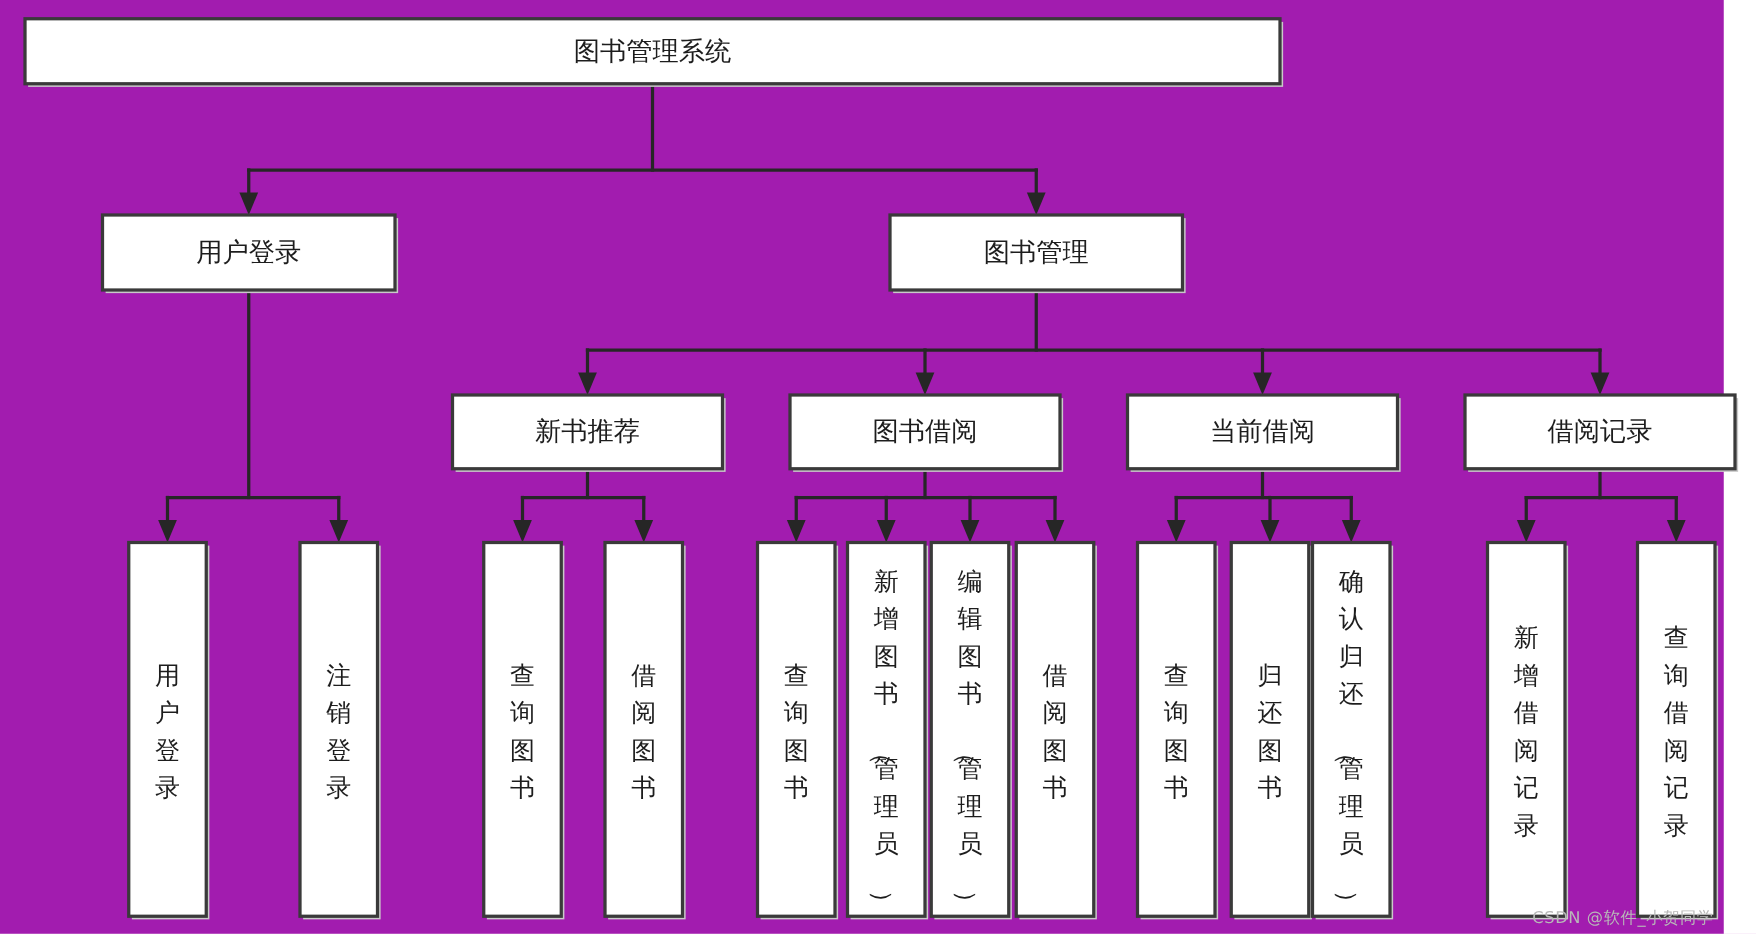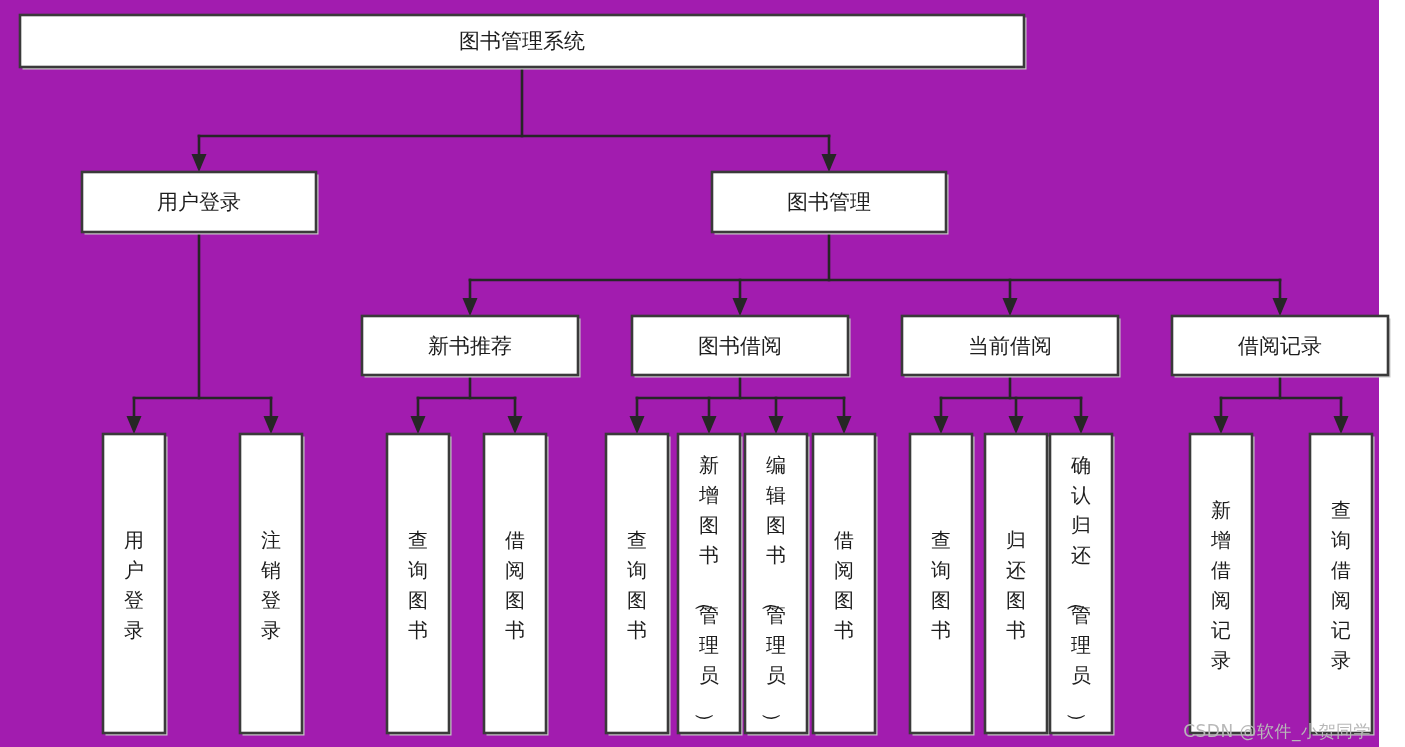--- a/index.html
+++ b/index.html
@@ -24,21 +24,21 @@
   }
   .node-label-vertical{
     font-family:"DejaVu Sans","Liberation Sans",sans-serif;
     font-size:20px;fill:#1d1d1d;
     text-anchor:middle;
     white-space:pre;
   }
   .watermark{
     position:absolute;right:8px;bottom:4px;
     font-family:"DejaVu Sans","Liberation Sans",sans-serif;
-    font-size:17px;color:#b8b8b8;letter-spacing:.5px;
+    font-size:13px;color:#b8b8b8;letter-spacing:.5px;
     user-select:none;pointer-events:none;white-space:nowrap;
   }
 </style>
 </head>
 <body>
 
 <div id="diagram-root">
   <svg class="diagram" viewBox="0 0 1405 747">
     <g id="layer-connectors">
         <line x1="522" y1="67" x2="522" y2="136" class="connector"></line>

